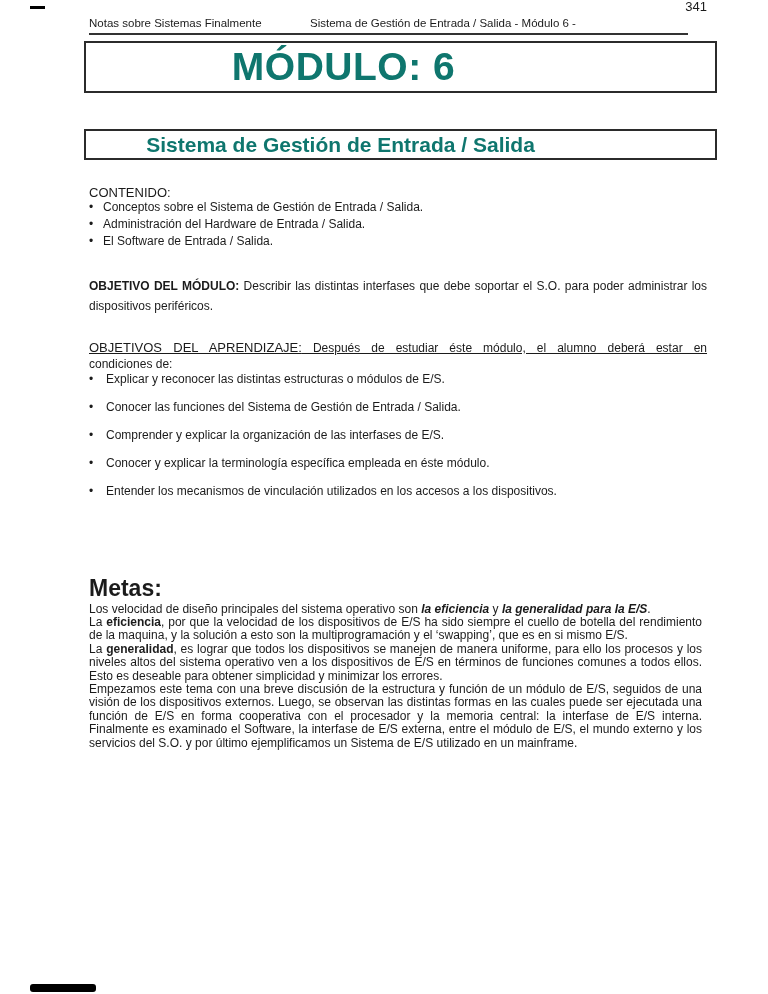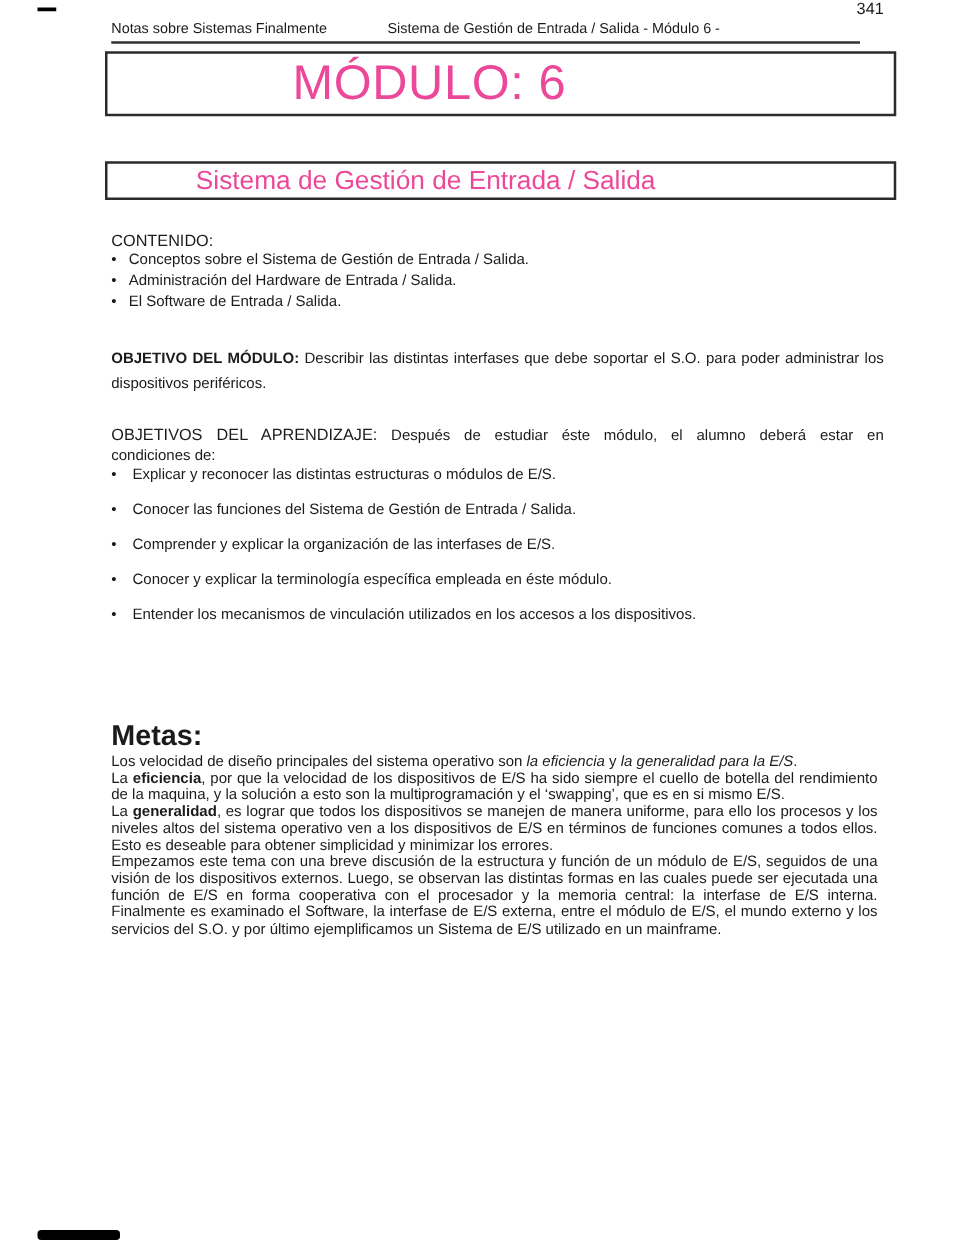--- a/index.html
+++ b/index.html
@@ -19,52 +19,52 @@
   .header-left { width: 221px; flex: 0 0 221px; }
   .header-right { flex: 1; }
   .header-rule { margin-top: 3px; width: 599px; border-bottom: 2px solid #333333; height: 0; }
 
   
   .box {
     box-sizing: border-box;
     margin-left: -5px; width: 633px;
     border: 2px solid #2b2b2b;
     display: flex; align-items: center; justify-content: center;
-    font-weight: normal; color: #ec4899;
+    font-weight: bold; color: #0f766e;
   }
   .box-module { margin-top: 6px; height: 52px; font-size: 39px; padding-right: 114px; letter-spacing: 0.5px; }
   .box-subtitle { margin-top: 36px; height: 31px; font-size: 21px; padding-right: 120px; }
 
   
   .contenido-h { margin-top: 26px; font-size: 13px; line-height: 13px; font-weight: normal; }
   ul.doclist { list-style: none; margin: 0; padding: 0; }
   .list1 { margin-top: 11px; }
   .list1 li { display: flex; font-size: 12px; line-height: 17.2px; }
   .list1 .bullet { flex: 0 0 14px; width: 14px; }
   .li-text { flex: 1; }
 
   
   .objetivo { margin-top: 25px; font-size: 12px; line-height: 20px; text-align: justify; }
 
   
   .aprendizaje { margin-top: 24px; font-size: 12px; line-height: 16px; }
-  .aprendizaje .jl > div { text-align: justify; text-align-last: justify; word-spacing: 1.5px; }
+  .aprendizaje .jl > div { text-align: justify; text-align-last: justify; word-spacing: 1.5px; text-decoration: underline; }
   .apr-line2 { font-size: 12px; line-height: 16px; }
 
   .list2 { margin-top: 16px; }
   .list2 li { display: flex; font-size: 12px; line-height: 14px; margin-bottom: 14px; }
   .list2 .bullet { flex: 0 0 17px; width: 17px; }
 
   
   .metas-h { margin-top: 78px; font-size: 23px; line-height: 24px; font-weight: bold; }
   .metas-p { margin-top: 3px; width: 613px; font-size: 12px; line-height: 13.4px; text-align: justify; }
 
   
   .rs-b { font-weight: bold; }
-  .rs-i { font-style: italic; }
+  .rs-i { font-style: italic; font-weight: bold; }
   .rs-lbl { font-size: 13px; }
 
   
   .artifact-top { position: absolute; left: 30px; top: 6px; width: 15px; height: 3px; background: #000; }
   .artifact-bottom { position: absolute; left: 30px; top: 984px; width: 66px; height: 8px; background: #000; border-radius: 3px; }
 </style>
 </head>
 <body>
 
 <div class="artifact-top"></div>

